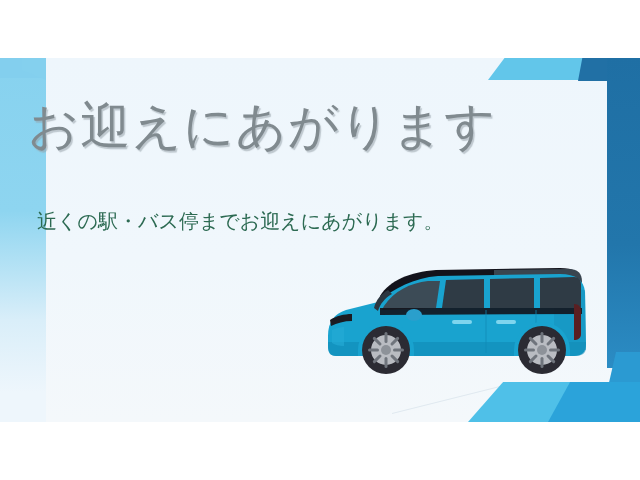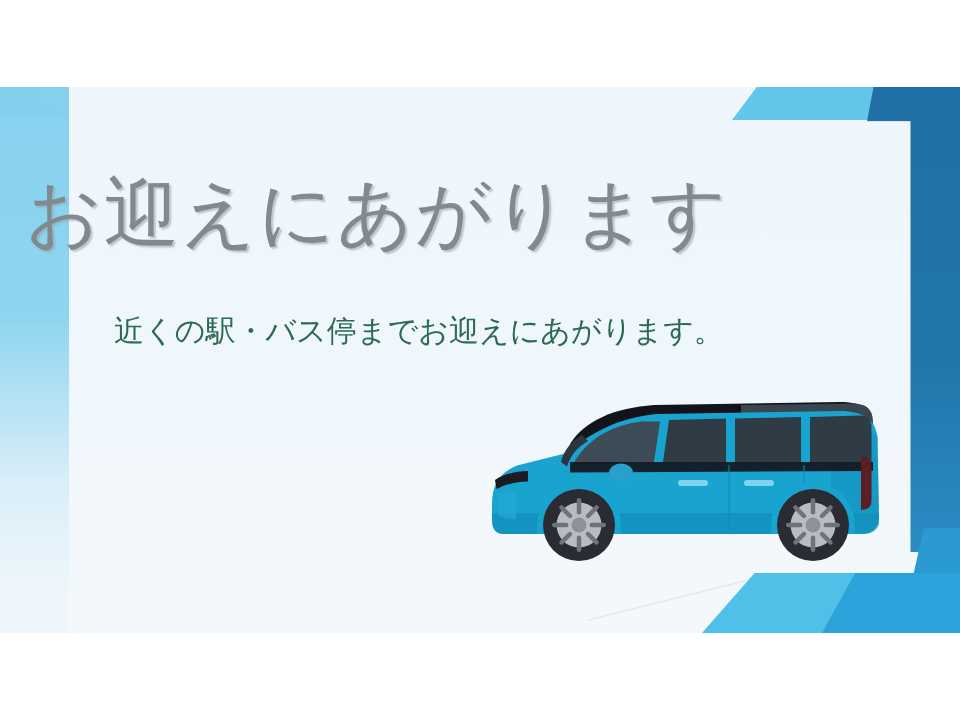--- a/index.html
+++ b/index.html
@@ -137,41 +137,40 @@
     width: 160px;
     height: 1px;
     background: #dfe9ef;
     transform: rotate(-14deg);
     transform-origin: left bottom;
   }
 
   
   #title {
     position: absolute;
-    left: 17px;
+    left: 28px;
     top: 97px;
     font-size: 50px;
     line-height: 58px;
     letter-spacing: 1px;
     color: #808a8f;
     text-shadow: 1.5px 1.5px 1px rgba(150,160,168,0.55);
     white-space: nowrap;
     font-weight: normal;
-    margin-top: 16px;
   }
   #subtitle {
     position: absolute;
     left: 37px;
     top: 205px;
     font-size: 20px;
     line-height: 33px;
     color: #2c6a52;
     white-space: nowrap;
   }
-  .subline { display: block; margin-left: 39px; }
+  .subline { display: block; }
 
   
   #car {
     position: absolute;
     left: 318px;
     top: 258px;
     width: 290px;
     height: 120px;
   }
   #car svg { display: block; }

